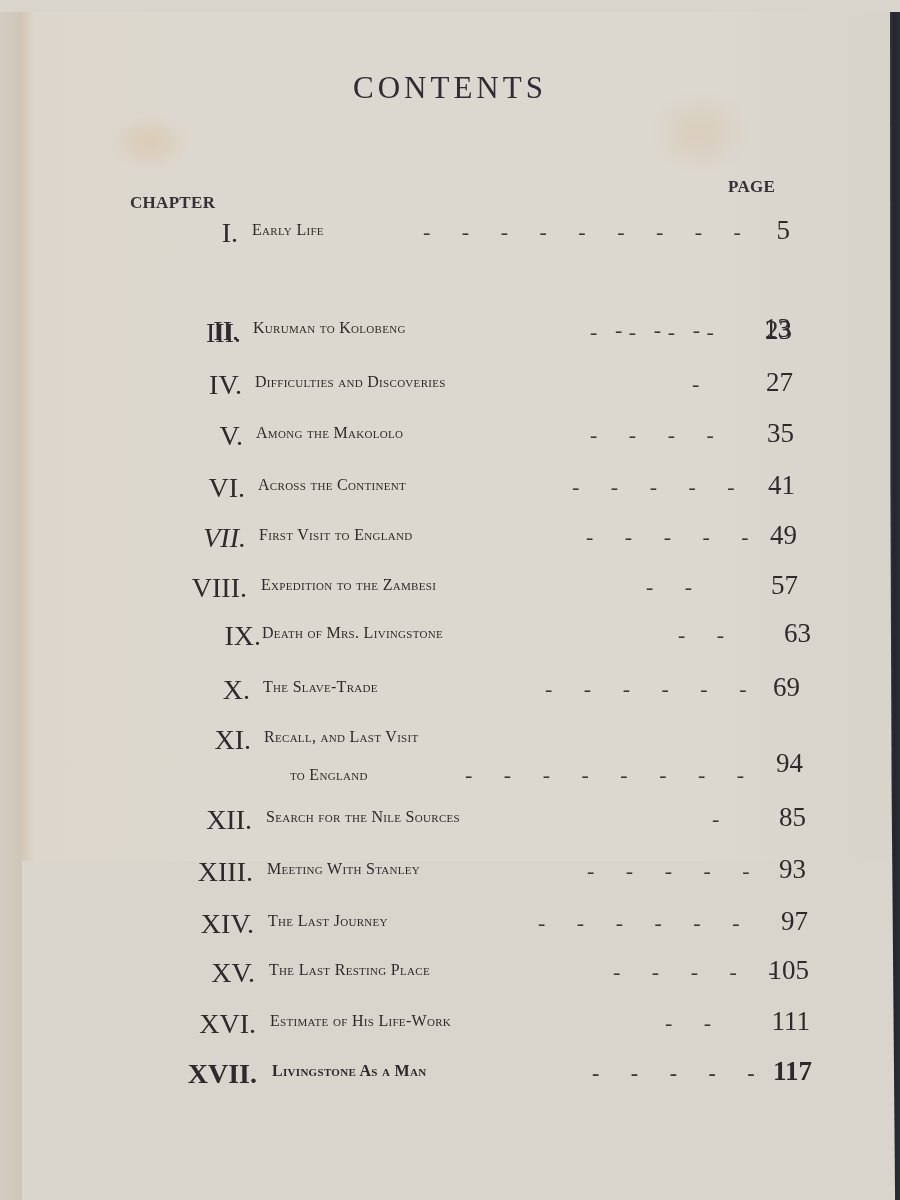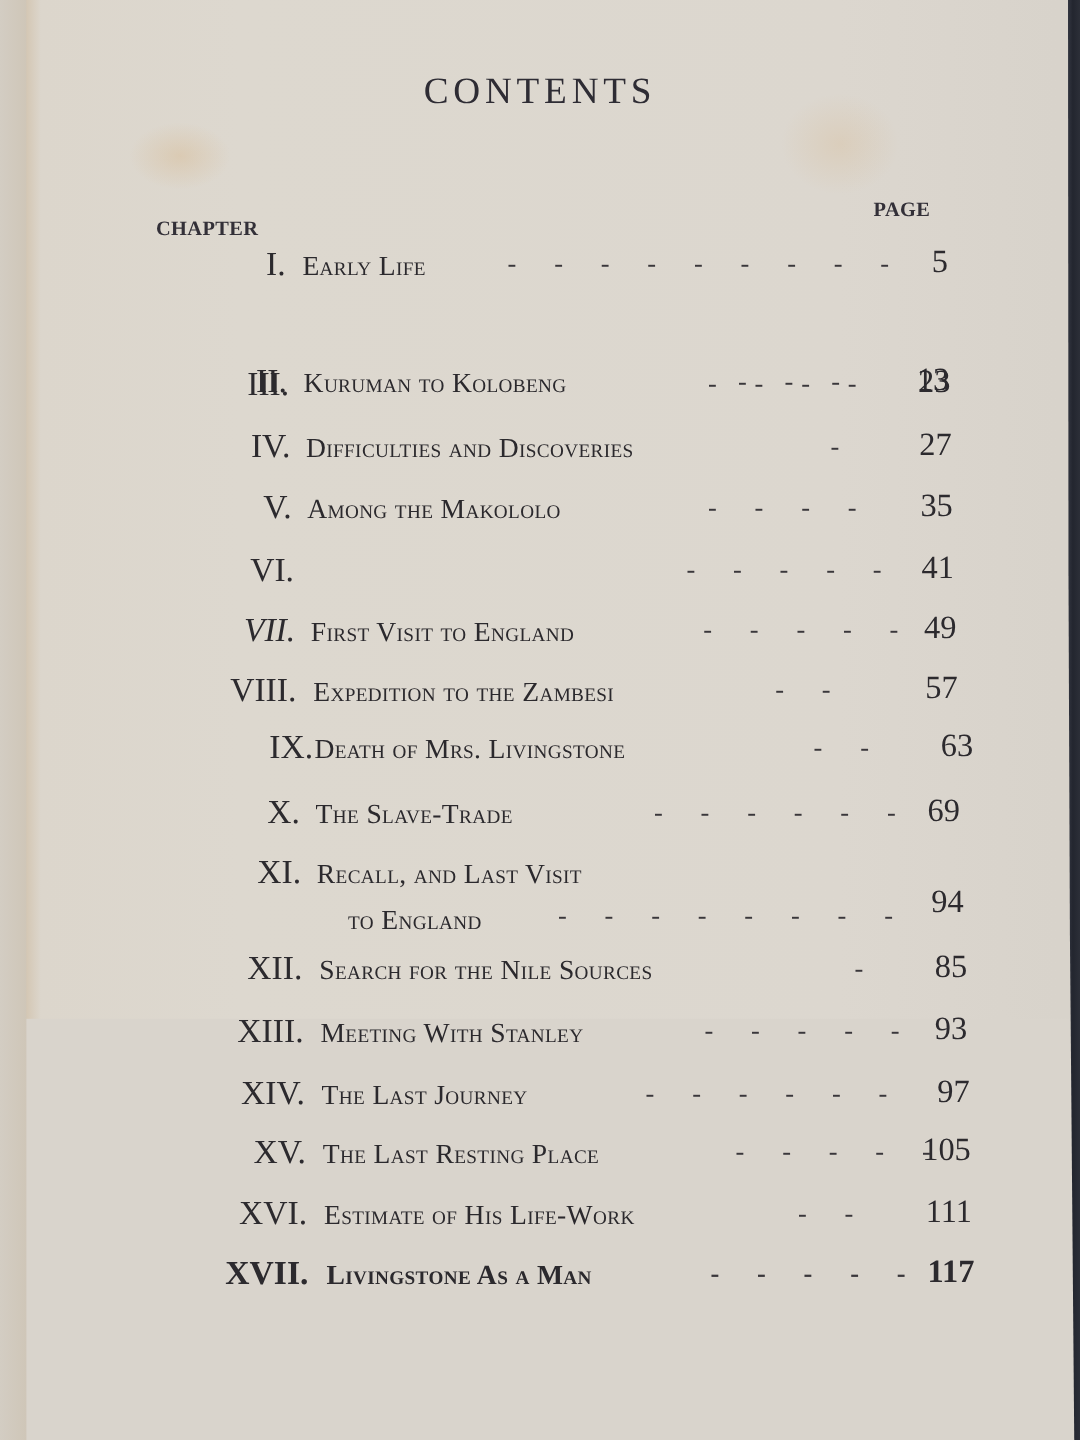--- a/index.html
+++ b/index.html
@@ -3,21 +3,21 @@
 <meta charset="utf-8">
 <style>
   html, body { margin: 0; padding: 0; }
   body {
     width: 900px; height: 1200px; overflow: hidden; position: relative;
     background: #d9d4cc;
     font-family: "Liberation Serif", "DejaVu Serif", serif;
     color: #2c2a2e;
   }
   .page {
-    position: absolute; left: 0; top: 0; width: 900px; height: 849px;
+    position: absolute; left: 0; top: 12px; width: 900px; height: 849px;
     background:
       radial-gradient(ellipse 60px 40px at 150px 130px, rgba(214,178,130,0.35), transparent 70%),
       radial-gradient(ellipse 70px 60px at 700px 120px, rgba(214,178,130,0.25), transparent 70%),
       radial-gradient(ellipse 90px 70px at 640px 960px, rgba(214,178,130,0.30), transparent 70%),
       radial-gradient(ellipse 80px 60px at 860px 1030px, rgba(214,178,130,0.30), transparent 70%),
       radial-gradient(ellipse 120px 90px at 820px 1120px, rgba(214,178,130,0.22), transparent 70%),
       radial-gradient(ellipse 60px 40px at 180px 1150px, rgba(214,178,130,0.22), transparent 70%),
       linear-gradient(90deg, #d6cfc4 0px, #d4c7b4 22px, #dcd6cc 34px, #ddd8cf 200px, #dcd7cf 700px, #d8d3cb 880px);
   }
   .gutter {
@@ -39,21 +39,21 @@
   }
   .col-head {
     position: absolute; font-size: 17px; font-weight: bold; letter-spacing: 0.3px;
     color: #333038;
   }
   .row { position: absolute; left: 0; width: 900px; height: 40px; }
   .roman {
     position: absolute; text-align: right; font-size: 28px; color: #2c2a2e;
   }
   .label {
-    position: absolute; font-size: 23px; font-variant: small-caps; white-space: nowrap;
+    position: absolute; font-size: 16px; font-variant: small-caps; white-space: nowrap;
     letter-spacing: 0.3px; color: #2b292d;
   }
   .leader {
     position: absolute; font-size: 22px; letter-spacing: 13px; white-space: nowrap; color: #3a373b;
   }
   .pnum {
     position: absolute; text-align: right; font-size: 27px; color: #2c2a2e; width: 60px;
   }
 </style>
 </head>
@@ -93,20 +93,21 @@
         <div class="pnum" style="right: 107px; top: -2px;">27</div>
       </div>
       <div class="row" style="top: 408px;">
         <div class="roman" style="right: 657px; top: 0px;">V.</div>
         <div class="label" style="left: 256px; top: 4px;">Among the Makololo</div>
         <div class="leader" style="left: 590px; top: 2px;">- - - -</div>
         <div class="pnum" style="right: 106px; top: -2px;">35</div>
       </div>
       <div class="row" style="top: 460px;">
         <div class="roman" style="right: 655px; top: 0px;">VI.</div>
+        <div class="label" style="left: 258px; top: 4px;">Across the Continent</div>
         <div class="leader" style="left: 572px; top: 2px;">- - - - -</div>
         <div class="pnum" style="right: 105px; top: -2px;">41</div>
       </div>
       <div class="row" style="top: 510px;">
         <div class="roman" style="right: 654px; top: 0px; font-style: italic;">VII.</div>
         <div class="label" style="left: 259px; top: 4px;">First Visit to England</div>
         <div class="leader" style="left: 586px; top: 2px;">- - - - -</div>
         <div class="pnum" style="right: 103px; top: -2px;">49</div>
       </div>
       <div class="row" style="top: 560px;">

